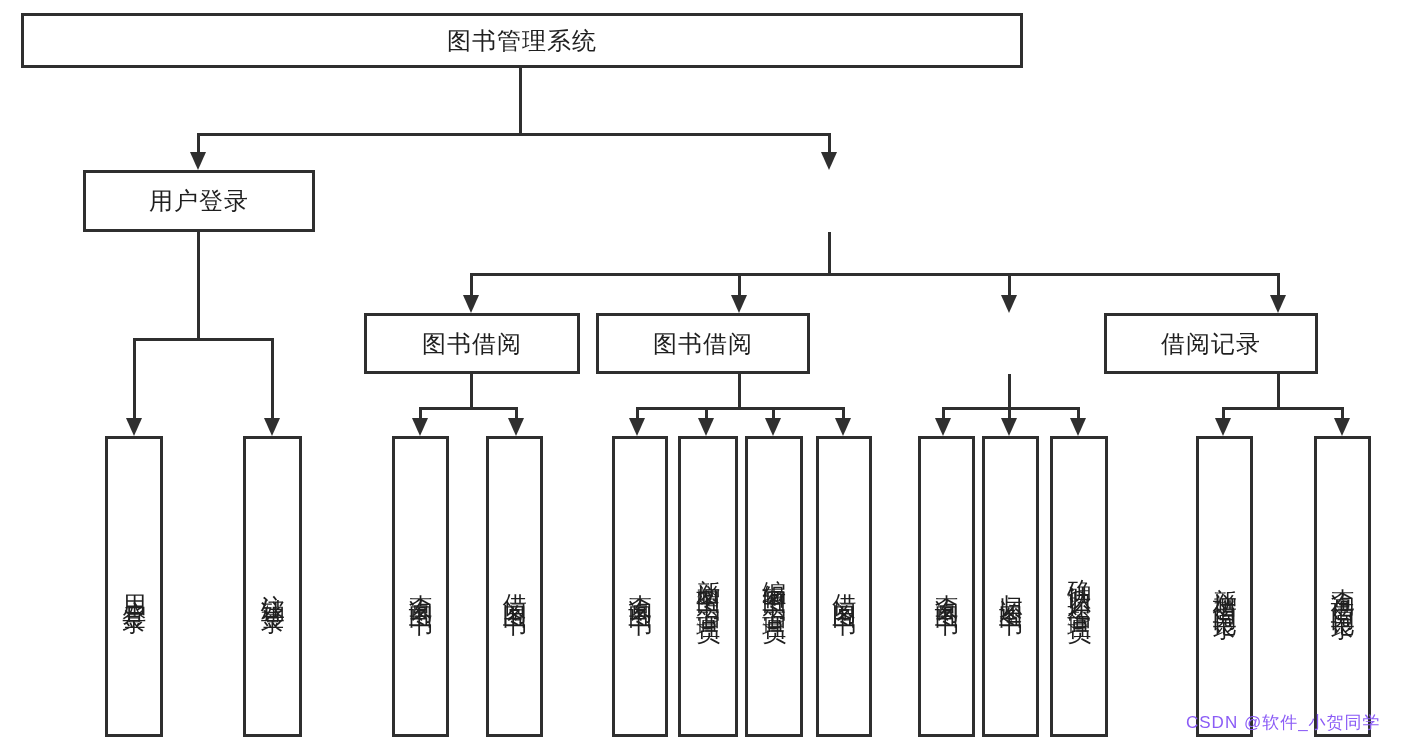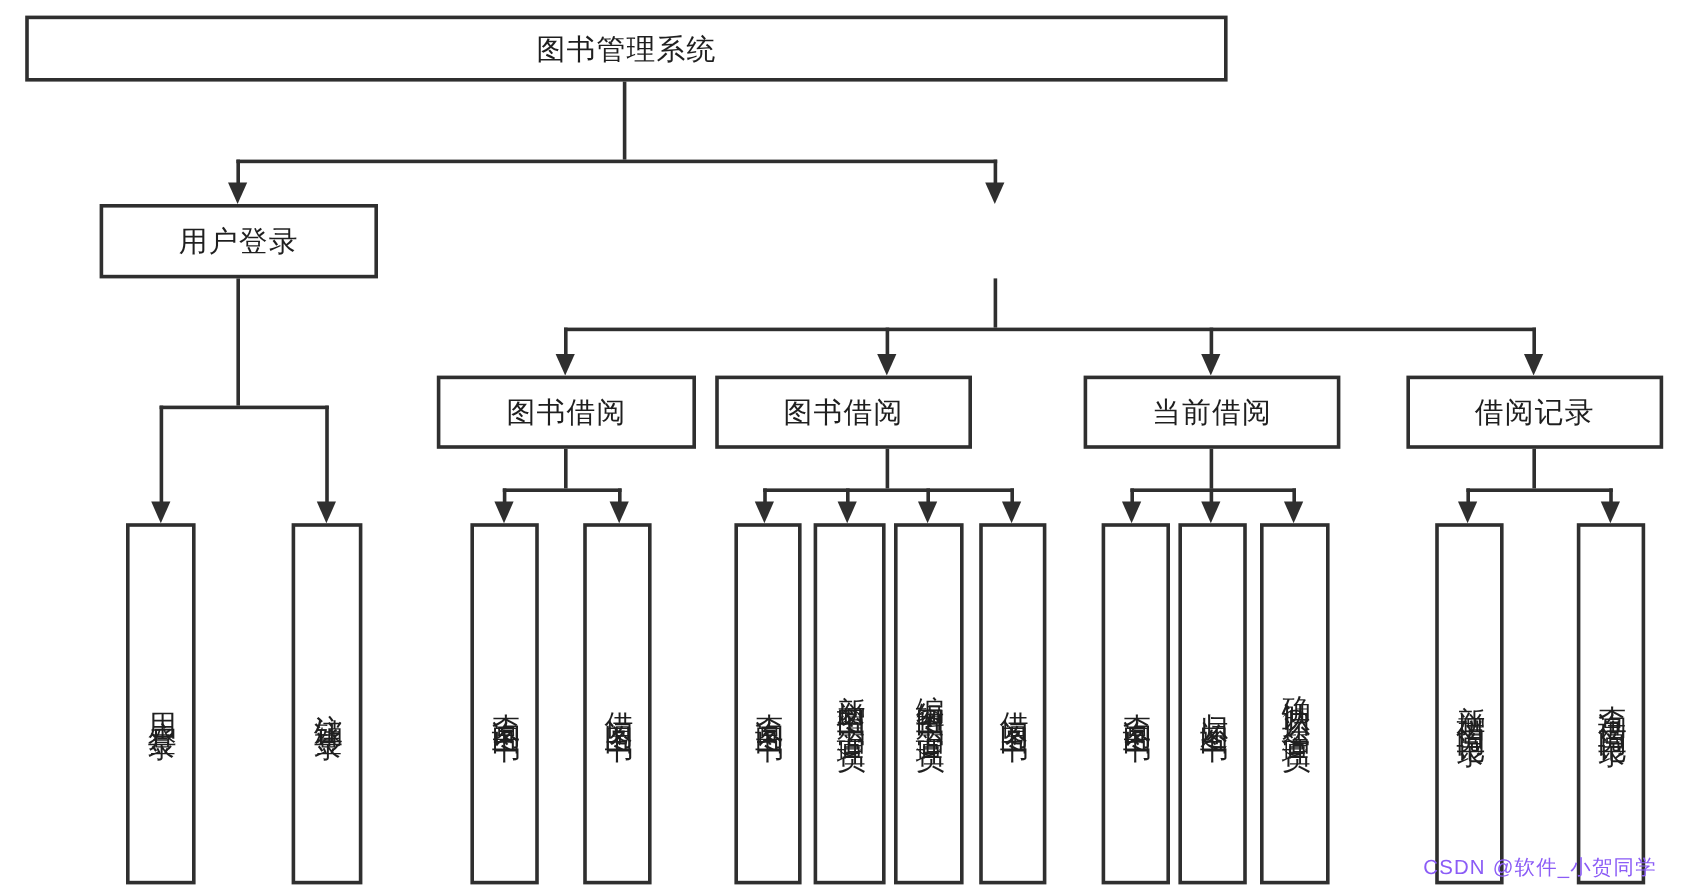--- a/index.html
+++ b/index.html
@@ -58,22 +58,21 @@
   <div class="arrow" style="left:463px;top:295px"></div>
   <div class="v-line" style="left:738px;top:273px;height:24px"></div>
   <div class="arrow" style="left:731px;top:295px"></div>
   <div class="v-line" style="left:1008px;top:273px;height:24px"></div>
   <div class="arrow" style="left:1001px;top:295px"></div>
   <div class="v-line" style="left:1277px;top:273px;height:24px"></div>
   <div class="arrow" style="left:1270px;top:295px"></div>
 
   <div class="node" style="left:364px;top:313px;width:216px;height:61px">图书借阅</div>
   <div class="node" style="left:596px;top:313px;width:214px;height:61px">图书借阅</div>
-  <div class="node" style="left:903px;top:313px;width:214px;height:61px">当前借阅</div>
-  <div class="node" style="left:1172px;top:313px;width:214px;height:61px">借阅记录</div>
+  <div class="node" style="left:1104px;top:313px;width:214px;height:61px">借阅记录</div>
 
   <div class="v-line" style="left:470px;top:374px;height:33px"></div>
   <div class="h-line" style="left:419px;top:407px;width:99px"></div>
   <div class="v-line" style="left:419px;top:407px;height:13px"></div>
   <div class="arrow" style="left:412px;top:418px"></div>
   <div class="v-line" style="left:515px;top:407px;height:13px"></div>
   <div class="arrow" style="left:508px;top:418px"></div>
 
   <div class="v-line" style="left:738px;top:374px;height:33px"></div>
   <div class="h-line" style="left:636px;top:407px;width:209px"></div>

